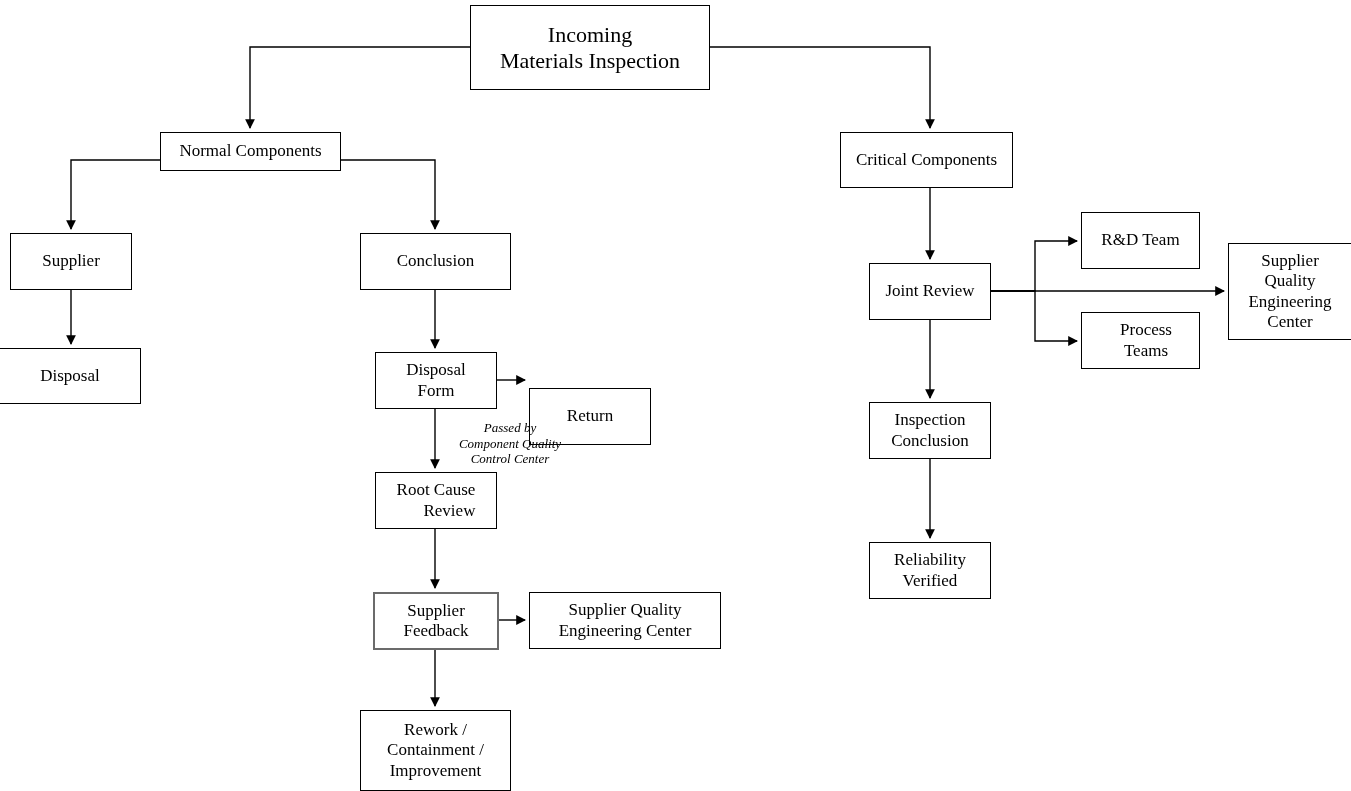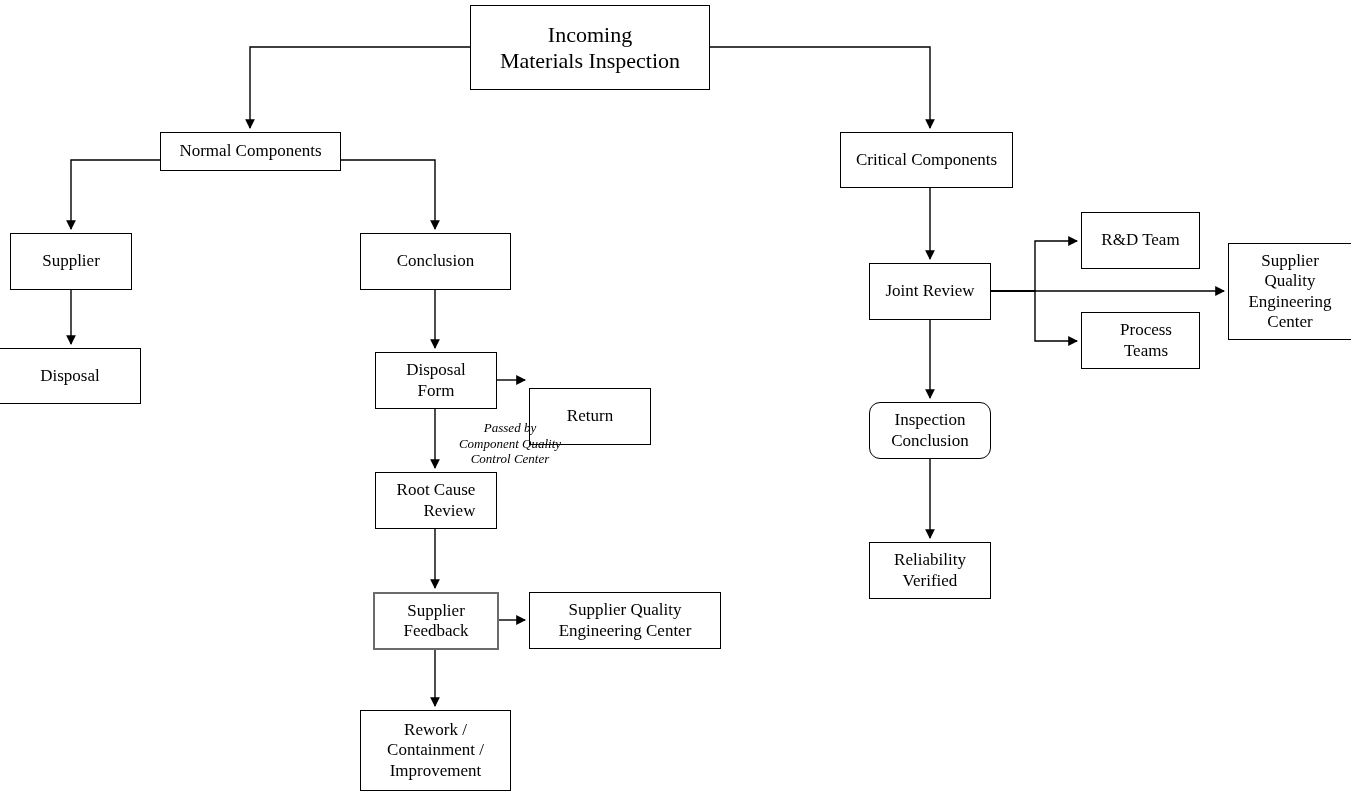--- a/index.html
+++ b/index.html
@@ -134,21 +134,21 @@
   <div class="node" style="left: 1081px; top: 212px; width: 119px; height: 57px; font-size: 17px;">R&amp;D Team</div>
 
   <div class="node" style="left: 1081px; top: 312px; width: 119px; height: 57px; font-size: 17px; padding-left: 11px;">Process
 Teams</div>
 
   <div class="node" style="left: 1228px; top: 243px; width: 124px; height: 97px; font-size: 17px;">Supplier
 Quality
 Engineering
 Center</div>
 
-  <div class="node" style="left: 869px; top: 402px; width: 122px; height: 57px; font-size: 17px; border-radius: 11px;">Inspection
+  <div class="node" style="left: 869px; top: 402px; width: 122px; height: 57px; font-size: 17px;">Inspection
 Conclusion</div>
 
   <div class="node" style="left: 869px; top: 542px; width: 122px; height: 57px; font-size: 17px;">Reliability
 Verified</div>
 
 
   <div class="edge-label" style="left: 429px; top: 420px; width: 162px; font-style: italic;">Passed by
 Component Quality
 Control Center</div>
 

